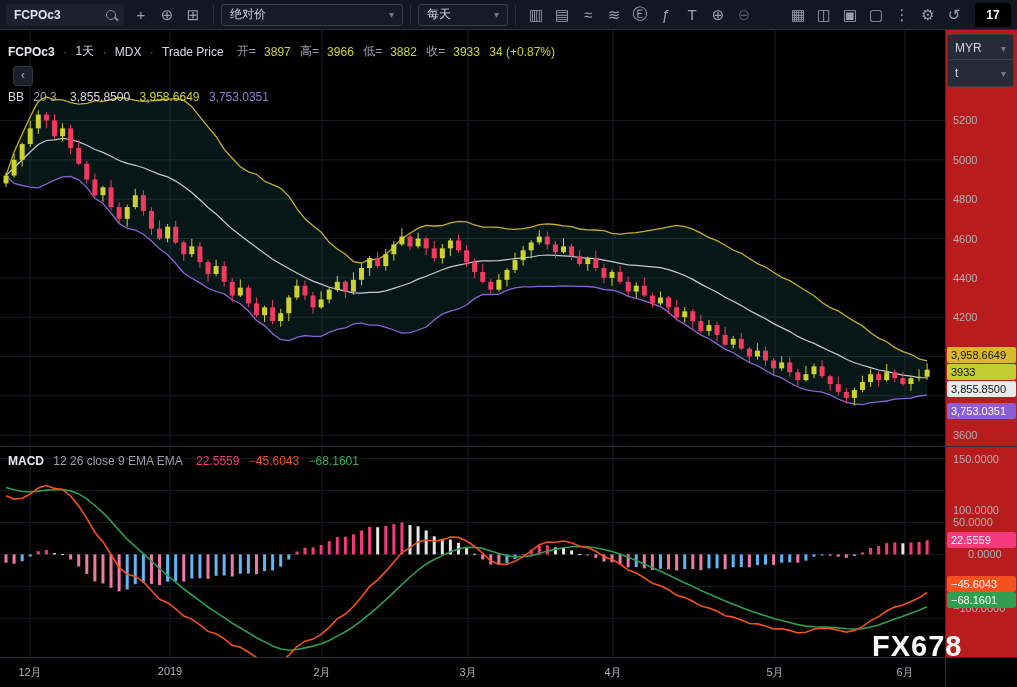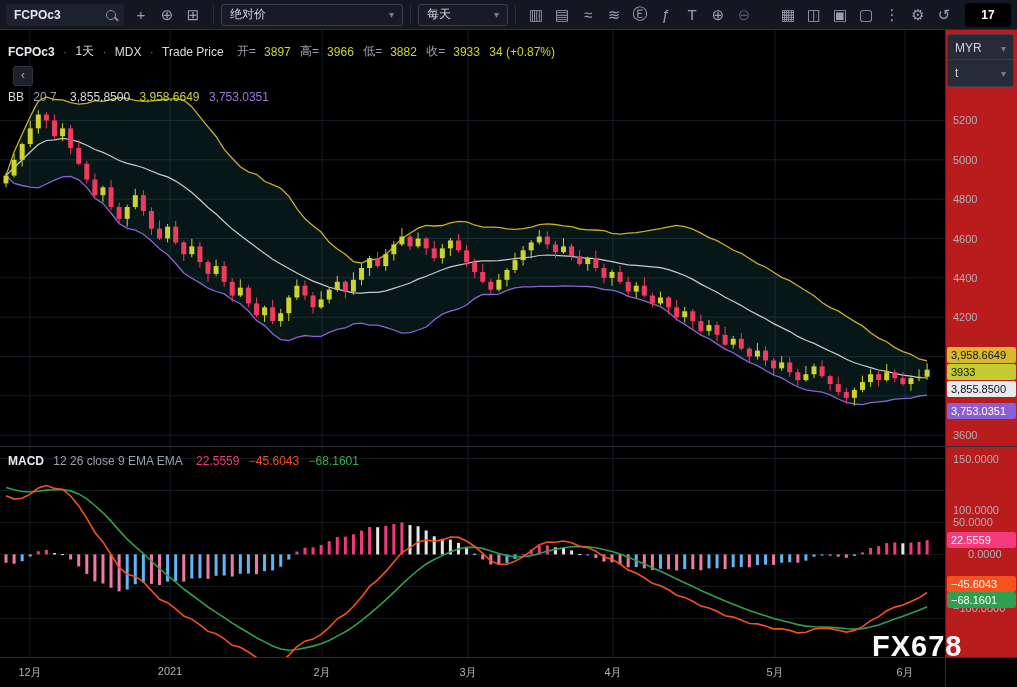--- a/index.html
+++ b/index.html
@@ -19,21 +19,21 @@
   .tb-icon{color:#9aa0ae;font-size:15px;width:26px;height:24px;display:flex;align-items:center;
            justify-content:center;cursor:pointer;user-select:none;}
   .tb-icon.dim{color:#50566200;color:#545a66;}
   .tb-sep{width:1px;height:20px;background:#2a2e39;margin:0 3px;}
   .tb-spacer{flex:1;}
   .dropdown{display:flex;align-items:center;justify-content:space-between;height:22px;background:#171b26;
             border:1px solid #3a3f4e;border-radius:3px;color:#d1d4dc;font-size:12px;
             padding:0 8px;box-sizing:border-box;cursor:pointer;}
   .dd-price{width:182px;} .dd-interval{width:90px;}
   .chev{color:#787b86;font-size:10px;margin-left:8px;}
-  .logo-box{width:46px;height:24px;background:#000;border-radius:4px;color:#fff;font-weight:bold;
+  .logo-box{width:36px;height:24px;background:#000;border-radius:4px;color:#fff;font-weight:bold;
             font-size:12px;display:flex;align-items:center;justify-content:center;margin-left:4px;cursor:pointer;}
   
   .pane{position:absolute;left:0;z-index:1;}
   #price-pane{top:30px;width:945px;height:417px;}
   #macd-pane{top:447px;width:945px;height:211px;}
   .hline{position:absolute;left:0;width:1017px;height:1px;background:#2a2e39;z-index:4;}
   .vline-axis{position:absolute;left:945px;top:30px;width:1px;height:657px;background:#2a2e39;z-index:4;}
   
   .legend{position:absolute;font-size:12px;color:#d1d4dc;z-index:6;white-space:nowrap;}
   .legend span{vertical-align:middle;}
@@ -514,21 +514,21 @@
   <span class="lg-gray ml6">收=</span><span class="lg-yellow">3933</span>
   <span class="lg-yellow ml6">34 (+0.87%)</span>
 </div>
 
 <div class="collapse-btn">
   <span>‹</span>
 </div>
 
 <div class="legend" style="left:8px;top:89px">
   <span class="lg-white">BB</span>
-  <span class="lg-gray ml6">20 7</span>
+  <span class="lg-gray ml6">20 3</span>
   <span class="lg-white ml10">3,855.8500</span>
   <span class="lg-yellow ml6">3,958.6649</span>
   <span class="lg-purple ml6">3,753.0351</span>
 </div>
 
 <div class="legend" style="left:8px;top:453px">
   <span class="lg-b">MACD</span>
   <span class="lg-gray ml6">12 26 close 9 EMA EMA</span>
   <span class="lg-pink ml10">22.5559</span>
   <span class="lg-red ml6">−45.6043</span>
@@ -564,20 +564,20 @@
   <span>MYR</span>
   <span class="chev">▾</span>
 </div>
 <div class="unit-box" id="unit-box">
   <span>t</span>
   <span class="chev">▾</span>
 </div>
 
 <div id="time-axis">
     <div class="t-label" style="left: 30px;">12月</div>
-    <div class="t-label" style="left: 170px;">2021</div>
+    <div class="t-label" style="left: 170px;">2019</div>
     <div class="t-label" style="left: 322px;">2月</div>
     <div class="t-label" style="left: 468px;">3月</div>
     <div class="t-label" style="left: 613px;">4月</div>
     <div class="t-label" style="left: 775px;">5月</div>
     <div class="t-label" style="left: 905px;">6月</div>
   </div>
 <div class="watermark">FX678</div>
 
 </body></html>

